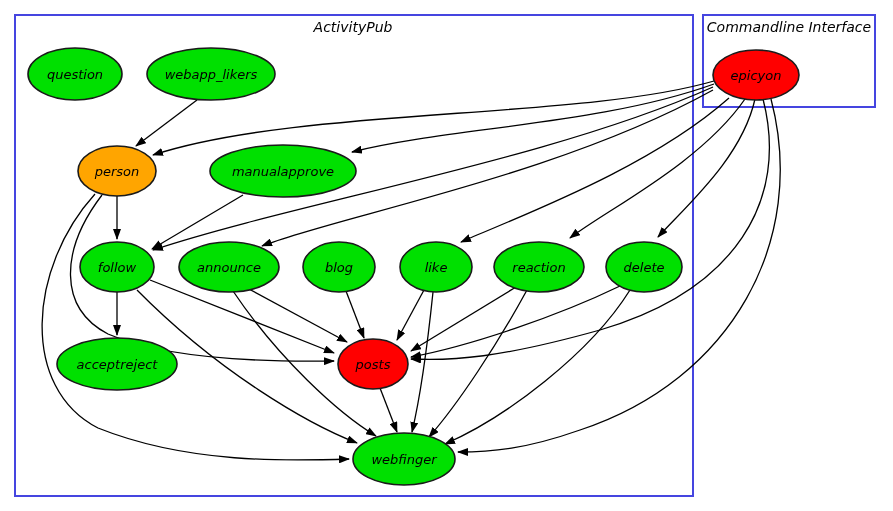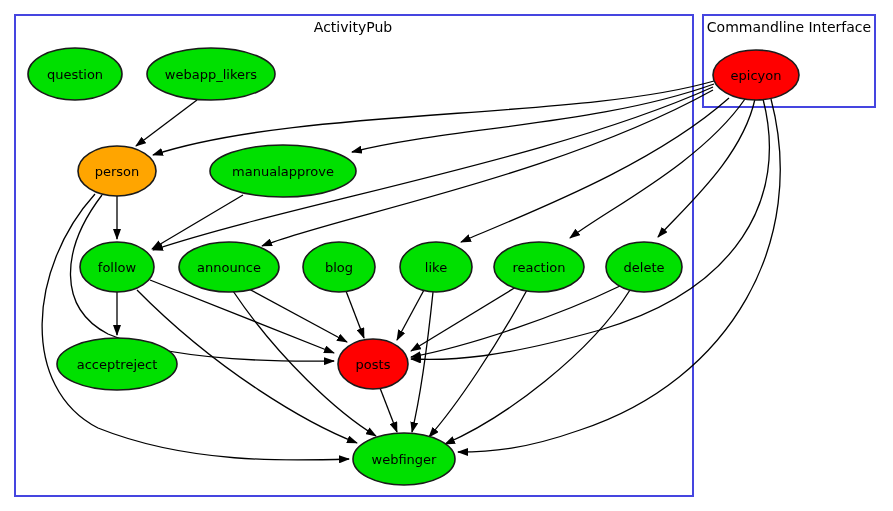--- a/index.html
+++ b/index.html
@@ -3,20 +3,21 @@
 <meta charset="utf-8">
 <style>
   html, body { margin: 0; padding: 0; background: #ffffff; }
   .canvas {
     position: relative;
     width: 893px;
     height: 511px;
     background: #ffffff;
     font-family: "DejaVu Sans", sans-serif;
     overflow: hidden;
+    font-style: italic;
   }
   svg { display: block; }
   .cluster-rect { fill: none; stroke-width: 2px; }
   .cluster-label {
     font-family: "DejaVu Sans", sans-serif;
     font-size: 14px;
     fill: #000000;
     text-anchor: middle;
   }
   .edge {

